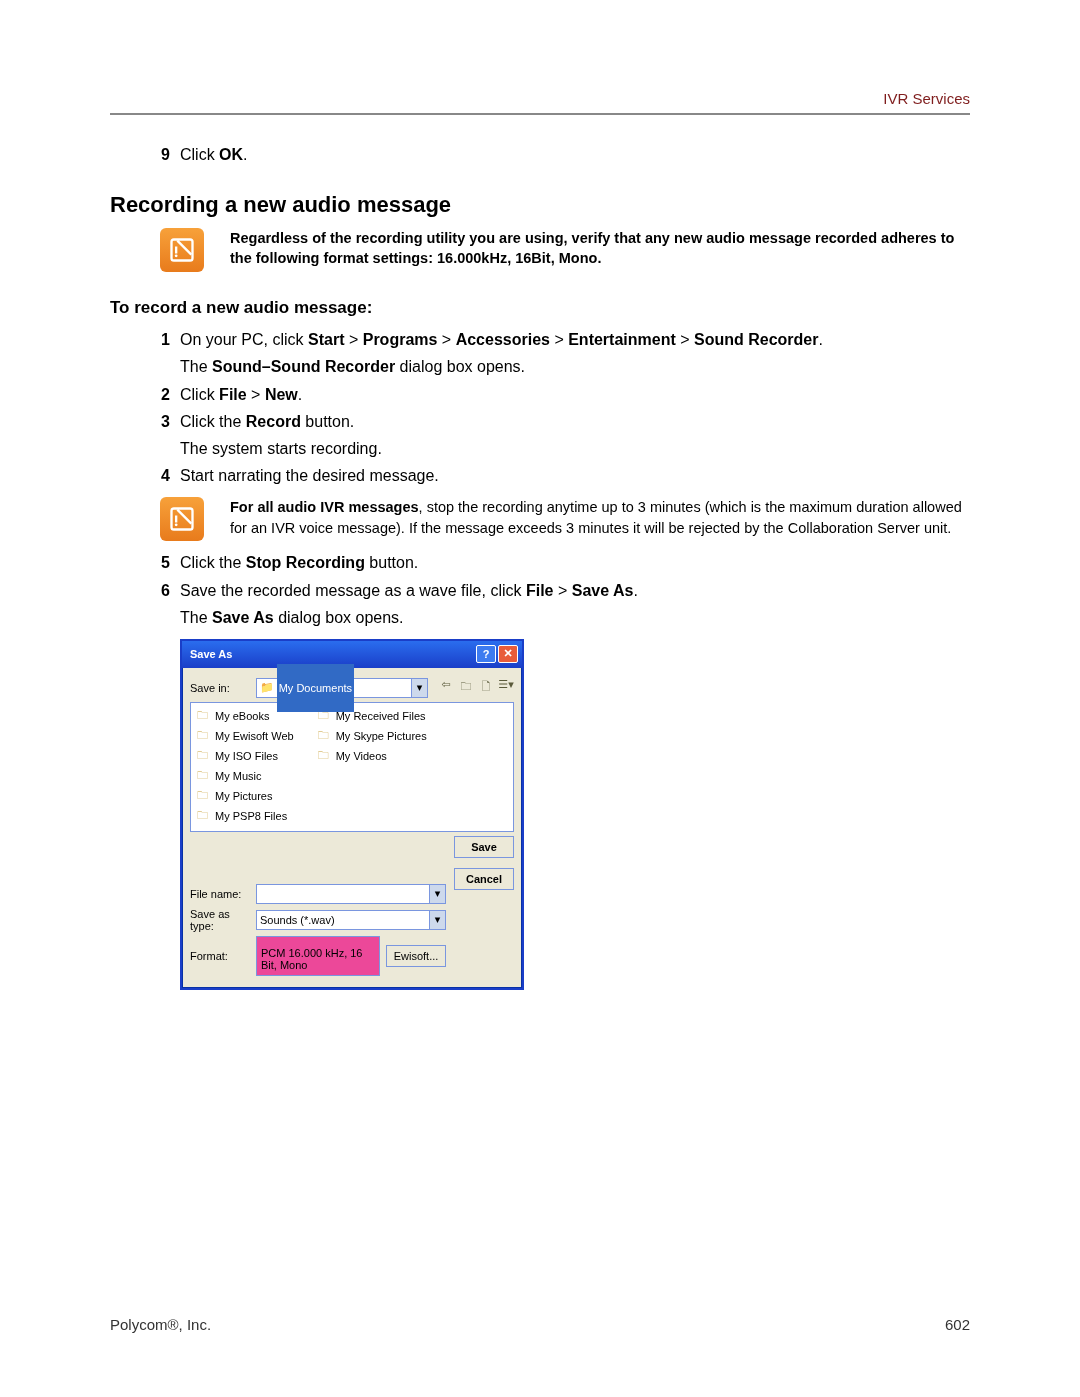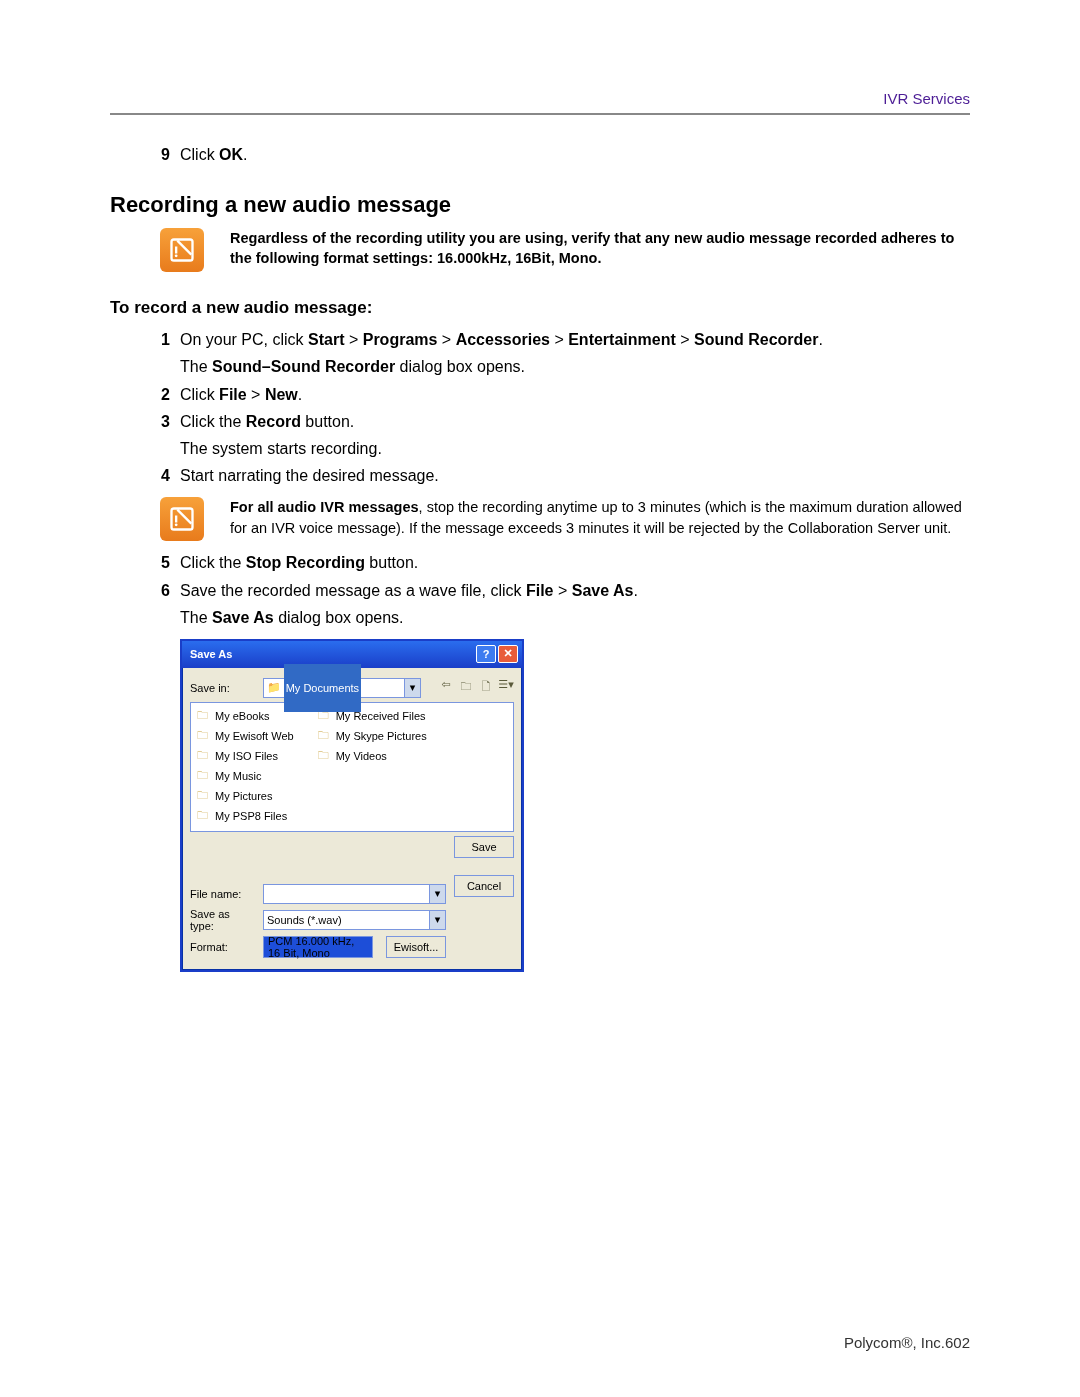--- a/index.html
+++ b/index.html
@@ -12,21 +12,21 @@
   }
   .page {
     padding: 90px 110px 60px 110px;
     box-sizing: border-box;
     min-height: 1397px;
     position: relative;
   }
   .header-right {
     text-align: right;
     font-size: 15px;
-    color: #4c1d95;
+    color: #7f1d1d;
     padding-bottom: 6px;
   }
   .header-rule {
     border: none;
     border-top: 2px solid #888;
     margin: 0 0 28px 0;
   }
   .step-row { display:flex; margin: 4px 0 4px 30px; font-size:16px; line-height:1.45; }
   .step-num { width: 30px; flex: 0 0 30px; font-weight: bold; text-align:right; padding-right:10px;}
   .step-body { flex: 1; }
@@ -65,21 +65,21 @@
   .dlg-title .t { flex:1; }
   .dlg-title .tbtn {
     width:18px; height:16px; margin-left:2px;
     display:inline-flex; align-items:center; justify-content:center;
     border:1px solid #fff; border-radius:2px;
     font-size:11px; font-weight:bold;
   }
   .dlg-title .help { background:#3d7bf0; color:#fff;}
   .dlg-title .close { background:#e85c3a; color:#fff;}
   .dlg-body { padding: 6px 8px 8px 8px; }
-  .dlg-row { display:flex; align-items:center; margin:4px 0; gap:13px; }
+  .dlg-row { display:flex; align-items:center; margin:4px 0; gap:6px; }
   .dlg-label { width:60px; flex:0 0 60px; }
   .combo {
     flex:1; background:#fff; border:1px solid #7a96df;
     height:18px; display:flex; align-items:center; padding:0 3px;
     position:relative;
   }
   .combo .arrow {
     position:absolute; right:0; top:0; bottom:0; width:15px;
     background:#cdd9ec; border-left:1px solid #7a96df;
     display:flex; align-items:center; justify-content:center; color:#000;
@@ -92,31 +92,31 @@
     display:flex; flex-direction:column; flex-wrap:wrap; align-content:flex-start;
     gap:1px 24px;
   }
   .fitem { display:flex; align-items:center; gap:4px; white-space:nowrap; }
   .fitem .ficon { width:14px; color:#c9a13b; }
   .dlg-btn {
     width:58px; height:20px; border:1px solid #7a96df; background:#ece9d8;
     font-size:11px; display:flex; align-items:center; justify-content:center;
   }
   .format-box {
-    border:1px solid #7a96df; background:#1d4ed8; padding:1px 4px; height:18px;
-    display:flex; align-items:center; flex:1;
-  }
-  .right-col { display:flex; flex-direction:column; gap:17px; margin-left:8px;}
+    border:1px solid #7a96df; background:#ec4899; padding:10px 4px; height:18px;
+    display:flex; flex:1;
+  }
+  .right-col { display:flex; flex-direction:column; gap:10px; margin-left:8px;font-weight:bold;}
   .bottom-area { display:flex; }
   .bottom-left { flex:1;margin-top:44px; }
 
   .footer {
-    position:absolute; bottom:46px; left:110px; right:110px;
-    display:flex; justify-content:flex-end;
-    font-size:15px; color:#333;margin-left:28px;
+    position:absolute; bottom:64px; left:110px; right:110px;
+    display:flex; justify-content:space-between;
+    font-size:15px; color:#333;
   }
 </style>
 </head>
 <body>
 
 <div class="page">
   <div class="header-right">IVR Services</div>
   <hr class="header-rule">
 
   <div class="step-row">

